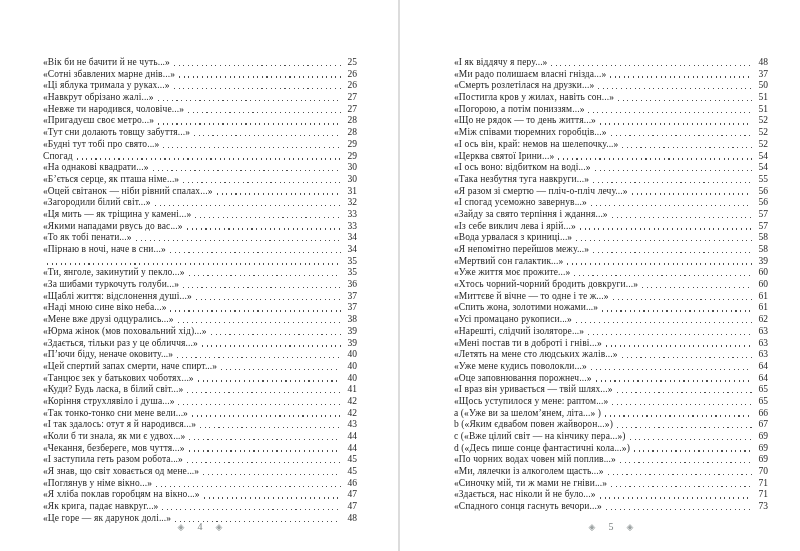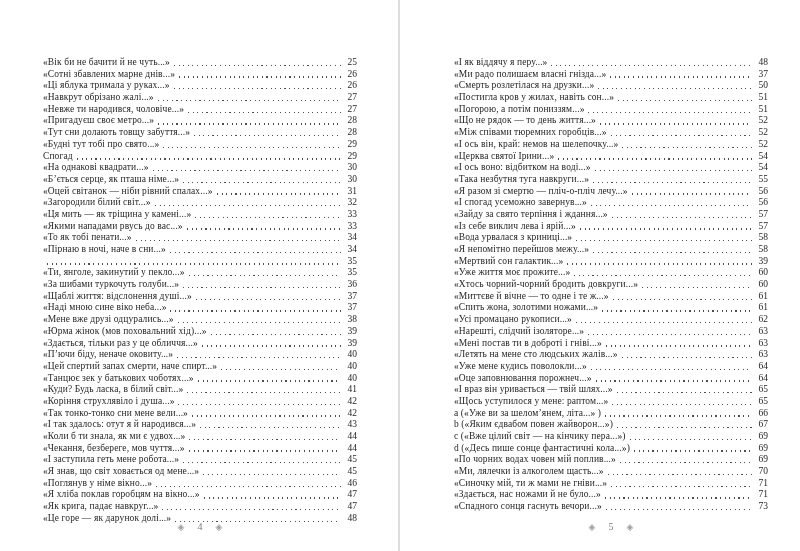--- a/index.html
+++ b/index.html
@@ -264,21 +264,21 @@
           <span class="t">«Коли б ти знала, як ми є удвох...»</span>
           <span class="leader"></span>
           <span class="n">44</span>
         </li>
         <li>
           <span class="t">«Чекання, безбереге, мов чуття...»</span>
           <span class="leader"></span>
           <span class="n">44</span>
         </li>
         <li>
-          <span class="t">«І заступила геть мене робота...»</span>
+          <span class="t">«І заступила геть разом робота...»</span>
           <span class="leader"></span>
           <span class="n">45</span>
         </li>
         <li>
           <span class="t">«Я знав, що світ ховається од мене...»</span>
           <span class="leader"></span>
           <span class="n">45</span>
         </li>
         <li>
           <span class="t">«Поглянув у німе вікно...»</span>
@@ -491,21 +491,21 @@
           <span class="t">«Ми, лялечки із алкоголем щасть...»</span>
           <span class="leader"></span>
           <span class="n">70</span>
         </li>
         <li>
           <span class="t">«Синочку мій, ти ж мами не гніви...»</span>
           <span class="leader"></span>
           <span class="n">71</span>
         </li>
         <li>
-          <span class="t">«Здається, нас ножами й не було...»</span>
+          <span class="t">«Здається, нас ніколи й не було...»</span>
           <span class="leader"></span>
           <span class="n">71</span>
         </li>
         <li>
           <span class="t">«Спадного сонця гаснуть вечори...»</span>
           <span class="leader"></span>
           <span class="n">73</span>
         </li>
       </ol>
     <footer class="page-footer">

